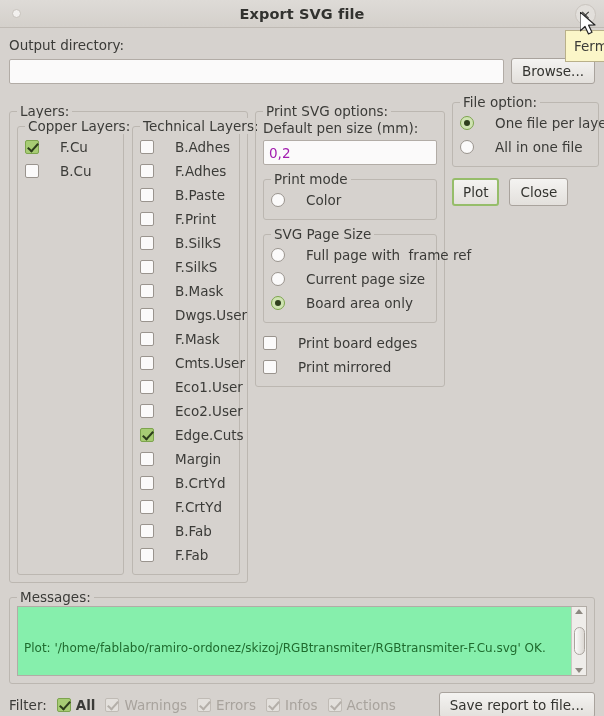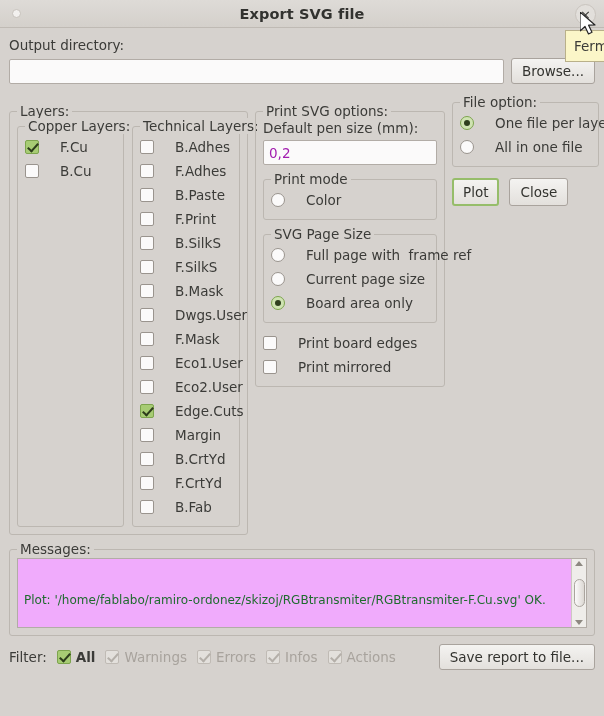--- a/index.html
+++ b/index.html
@@ -186,21 +186,21 @@
 
   
   .file-btns { margin-top: 11px; display: flex; gap: 10px; }
   .file-btns .btn { height: 28px; display:flex; align-items:center; justify-content:center; }
 
   
   .msg-grp { margin: 14px 9px 0 9px; }
   .msg-box {
     position: relative;
     height: 70px;
-    background: #f0abfc;
+    background: #86efac;
     border: 1px solid #b2aca6;
     overflow: hidden;
     display: flex;
   }
   .msg-text {
     flex: 1;
     padding: 4px 6px;
     font-size: 12px;
     line-height: 15px;
     color: #1f6b2e;
@@ -339,20 +339,24 @@
             <div class="ck-row">
                 <span class="ck"></span>
                 <span class="ck-label">Dwgs.User</span>
               </div>
             <div class="ck-row">
                 <span class="ck"></span>
                 <span class="ck-label">F.Mask</span>
               </div>
             <div class="ck-row">
                 <span class="ck"></span>
+                <span class="ck-label">Cmts.User</span>
+              </div>
+            <div class="ck-row">
+                <span class="ck"></span>
                 <span class="ck-label">Eco1.User</span>
               </div>
             <div class="ck-row">
                 <span class="ck"></span>
                 <span class="ck-label">Eco2.User</span>
               </div>
             <div class="ck-row">
                 <span class="ck on"></span>
                 <span class="ck-label">Edge.Cuts</span>
               </div>
@@ -364,20 +368,24 @@
                 <span class="ck"></span>
                 <span class="ck-label">B.CrtYd</span>
               </div>
             <div class="ck-row">
                 <span class="ck"></span>
                 <span class="ck-label">F.CrtYd</span>
               </div>
             <div class="ck-row">
                 <span class="ck"></span>
                 <span class="ck-label">B.Fab</span>
+              </div>
+            <div class="ck-row">
+                <span class="ck"></span>
+                <span class="ck-label">F.Fab</span>
               </div>
           </div>
         </div>
 
       </div>
     </div>
 
     <div class="grp col-print">
       <span class="grp-title">Print SVG options:</span>
 

